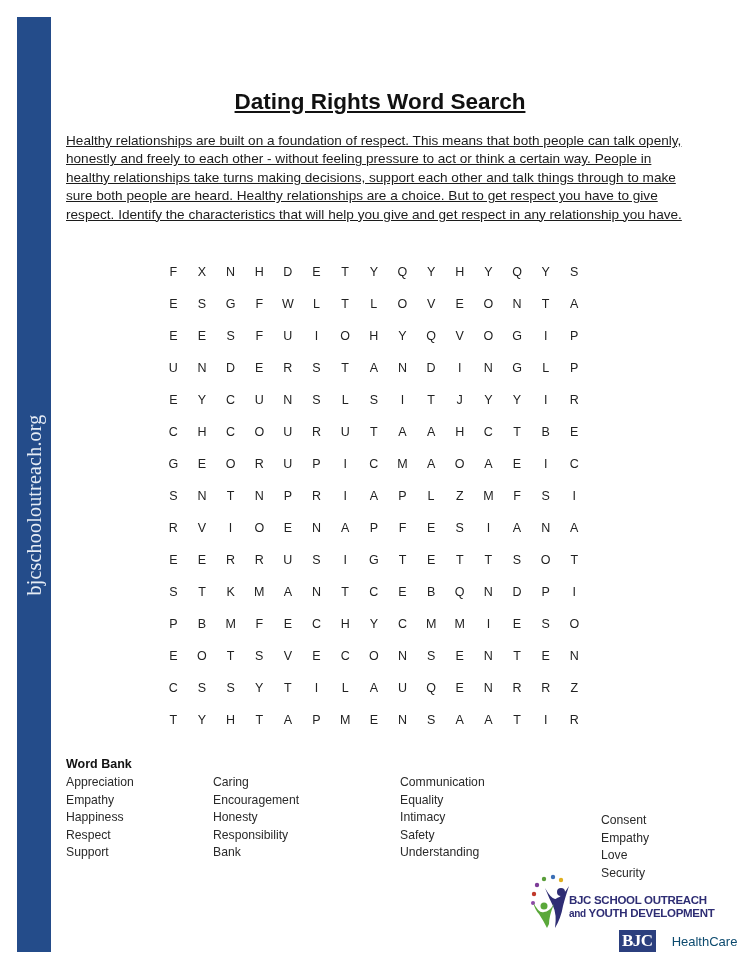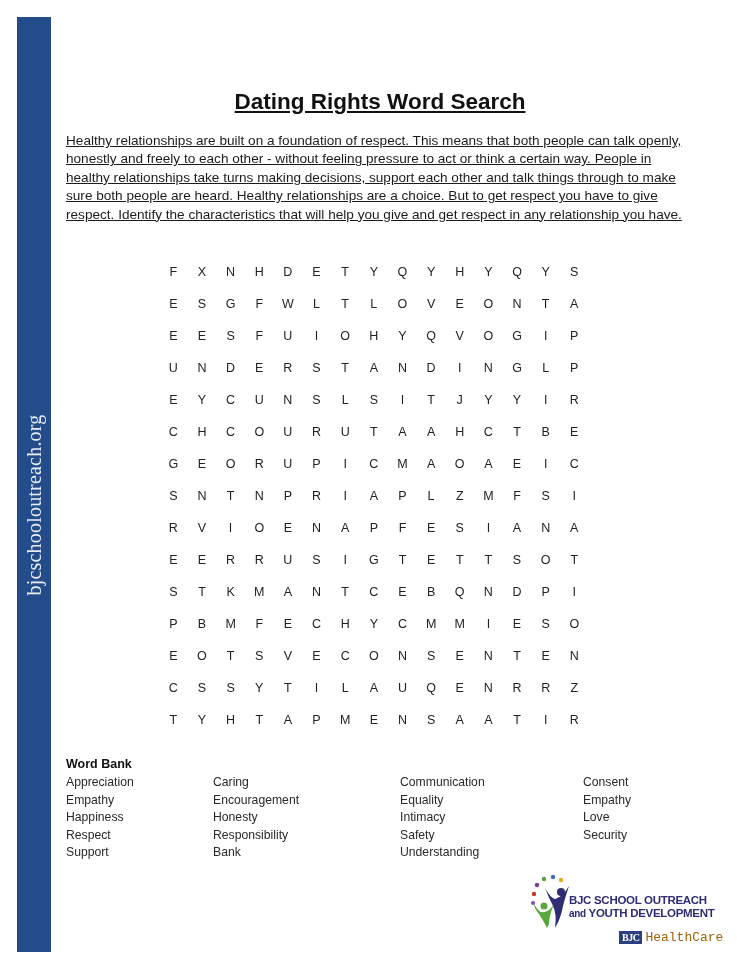--- a/index.html
+++ b/index.html
@@ -12,29 +12,29 @@
 
     .intro { position: absolute; left: 66px; top: 132px; width: 630px; font-size: 13.6px; line-height: 18.4px; color: #1c1c1c; text-decoration: underline; }
 
     .grid { position: absolute; left: 159px; top: 256px; }
     .grid-row { display: flex; height: 32px; }
     .cell { width: 28.65px; height: 32px; display: flex; align-items: center; justify-content: center; font-size: 12.5px; color: #222; }
 
     .wordbank-title { position: absolute; left: 66px; top: 757px; font-weight: bold; font-size: 12.5px; color: #111; }
     .wordbank-col { position: absolute; top: 774px; font-size: 12.2px; line-height: 17.6px; color: #2a2a2a; }
     .wordbank-col div { white-space: nowrap; }
-    .col-0 { left: 66px; } .col-1 { left: 213px; } .col-2 { left: 400px; } .col-3 { left: 583px; }
+    .col-0 { left: 66px; } .col-1 { left: 213px; } .col-2 { left: 400px; } .col-3 { left: 601px; margin-top: 38px; }
 
     .logo { position: absolute; left: 527px; top: 872px; width: 190px; height: 80px; }
     .logo-mark { position: absolute; left: 0; top: 0; width: 50px; height: 58px; }
     .logo-text { position: absolute; left: 42px; top: 22px; font-size: 11.5px; font-weight: bold; color: #2e2d74; line-height: 13px; letter-spacing: -0.3px; white-space: nowrap; }
     .logo-text .and { font-size: 10px; }
     .healthcare { position: absolute; left: 92px; top: 58px; display: flex; align-items: center; }
-    .bjc-box { background: #2b3f7e; color: #fff; font-family: "Liberation Serif", serif; font-weight: bold; font-size: 10px; padding: 1px 3px; letter-spacing: -0.5px; }
-    .hc-text { font-family: Liberation Mono, monospace; font-size: 13px; color: #a16207; margin-left: 3px; }
+    .bjc-box { background: #2b3f7e; color: #fff; font-family: "Liberation Serif", serif; font-weight: bold; font-size: 17px; padding: 1px 3px; letter-spacing: -0.5px; }
+    .hc-text { font-family: Liberation Sans, sans-serif; font-size: 13px; color: #0c4a6e; margin-left: 16px; }
   </style>
 </head>
 <body>
 
 <div class="sidebar">
   <div class="sidebar-text">bjcschooloutreach.org</div>
 </div>
 
 <h1 class="title" style="margin:0;text-decoration:underline;">Dating Rights Word Search</h1>
 

